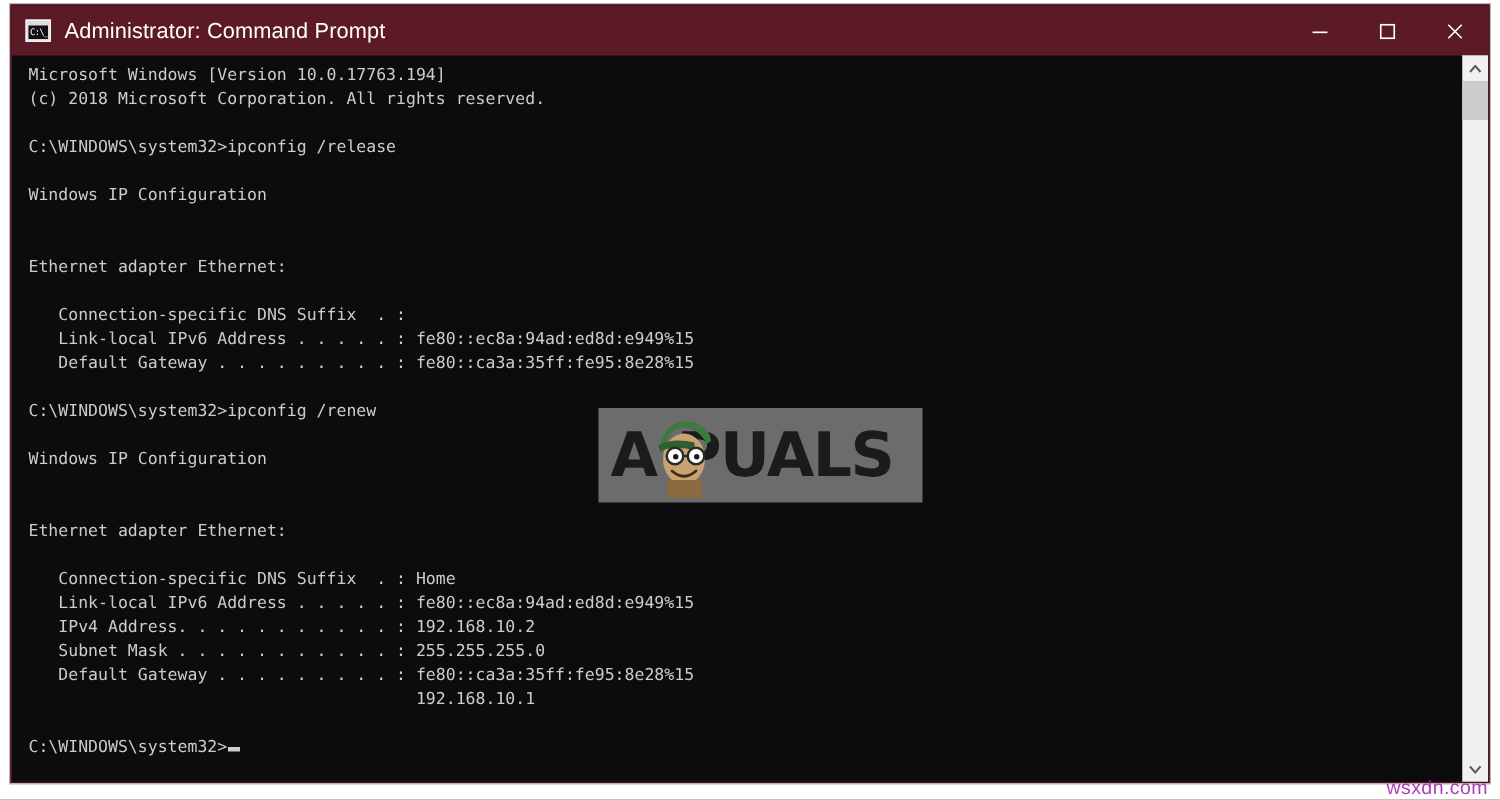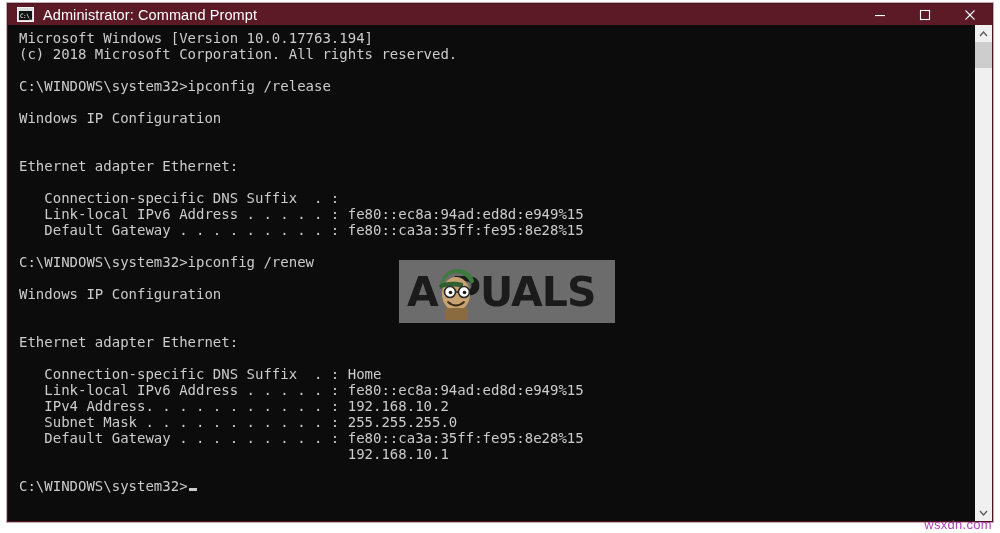--- a/index.html
+++ b/index.html
@@ -25,21 +25,21 @@
     background: #0c0c0c;
     border: 1px solid #4a1320;
     box-sizing: border-box;
     display: flex;
     flex-direction: column;
     box-shadow: 0 0 0 1px rgba(90,20,35,0.35);
   }
 
   
   #title-bar {
-    height: 21px;
+    height: 33px;
     background: #5b1a26;
     display: flex;
     align-items: center;
     flex: 0 0 auto;
     position: relative;
     user-select: none;
   }
   #title-icon {
     width: 17px;
     height: 15px;
@@ -101,21 +101,21 @@
   }
   #console {
     flex: 1 1 auto;
     position: relative;
     overflow: hidden;
     padding: 5px 0 0 11px;
     box-sizing: border-box;
   }
   #console-text {
     font-family: "DejaVu Sans Mono", monospace;
-    font-size: 14px;
+    font-size: 11px;
     line-height: 16px;
     color: #cccccc;
     white-space: pre;
     margin: 0;
     letter-spacing: 0px;
   }
   #cursor {
     display: inline-block;
     width: 8px;
     height: 3px;

